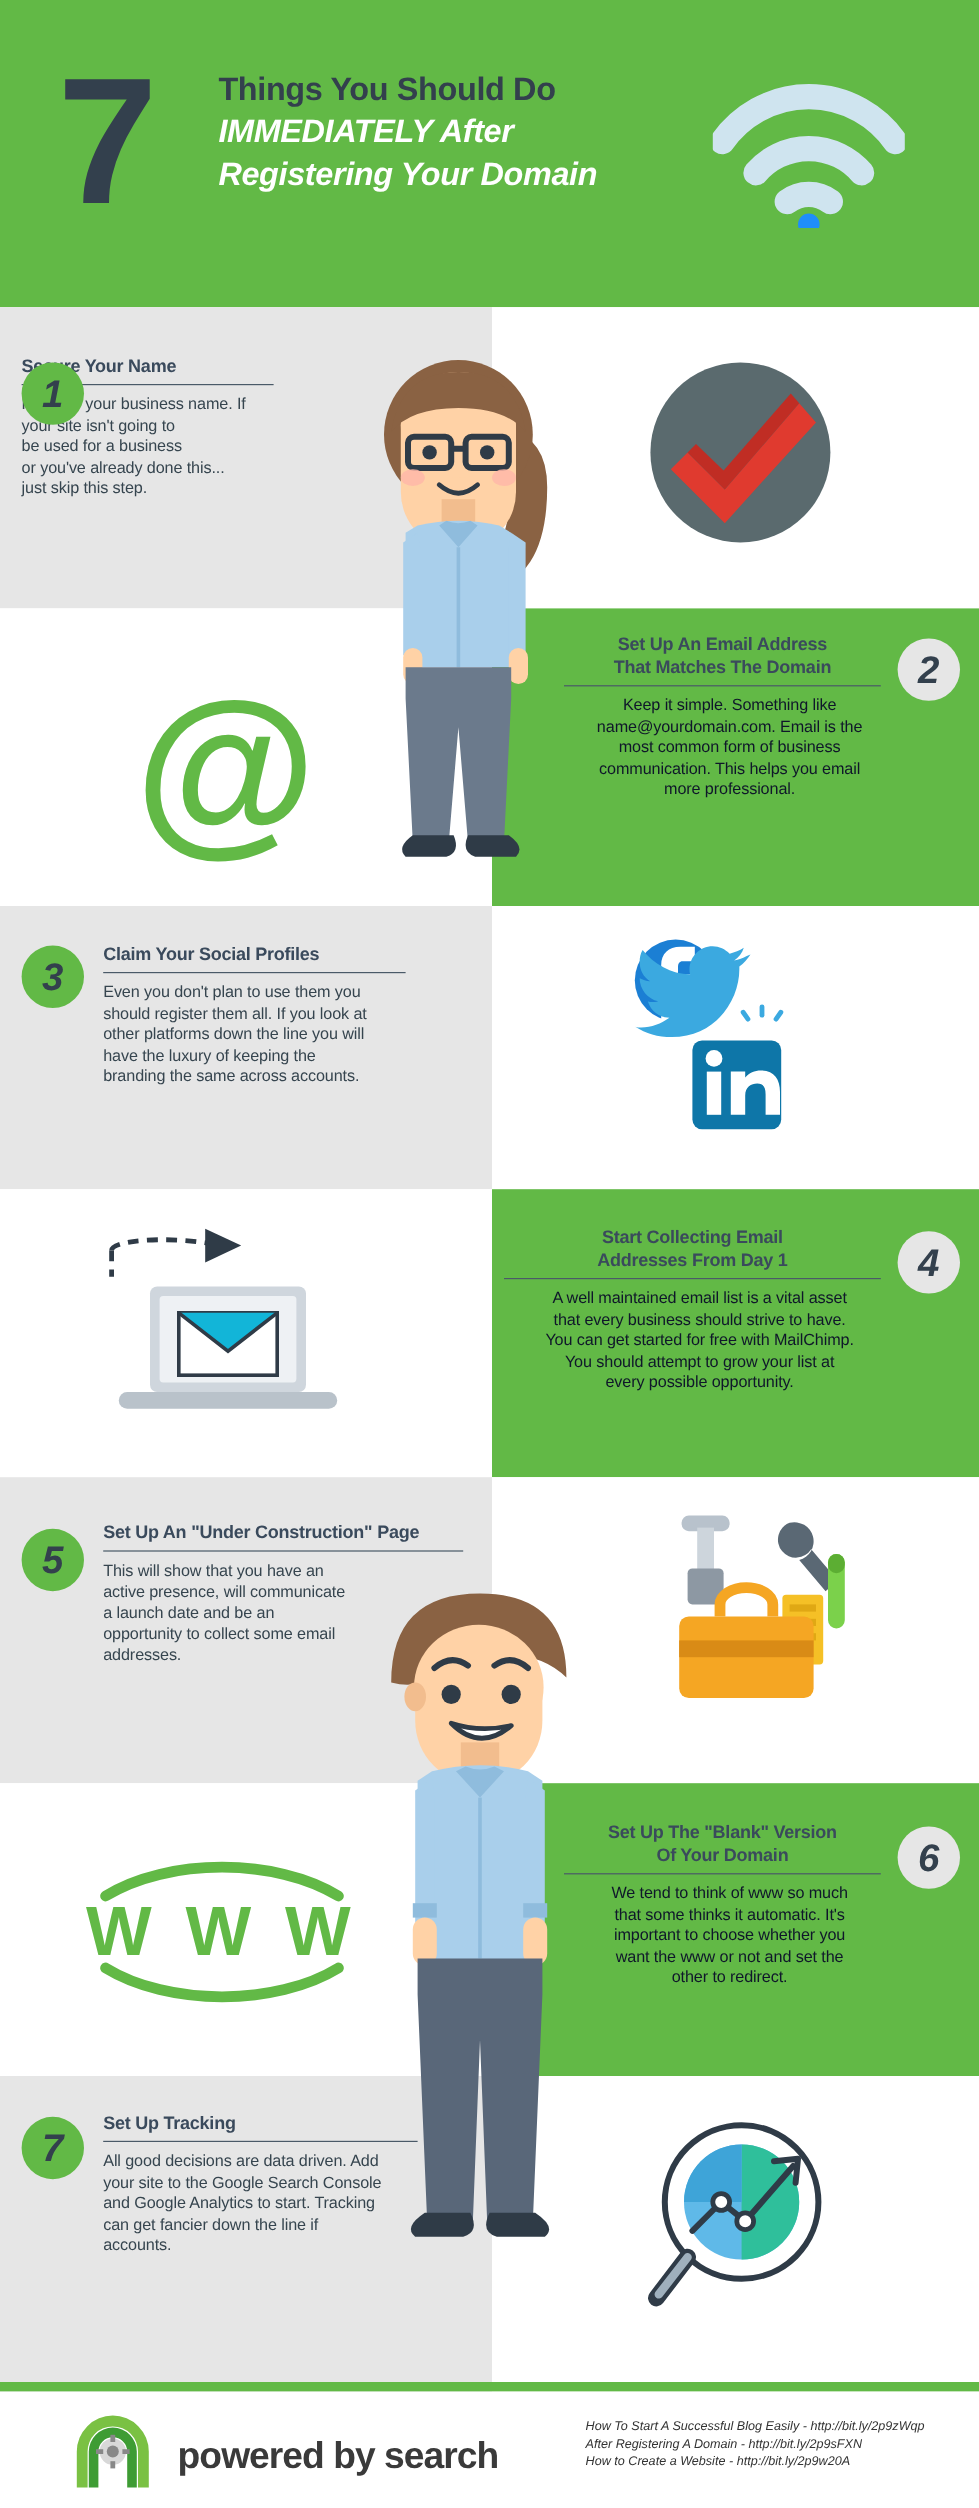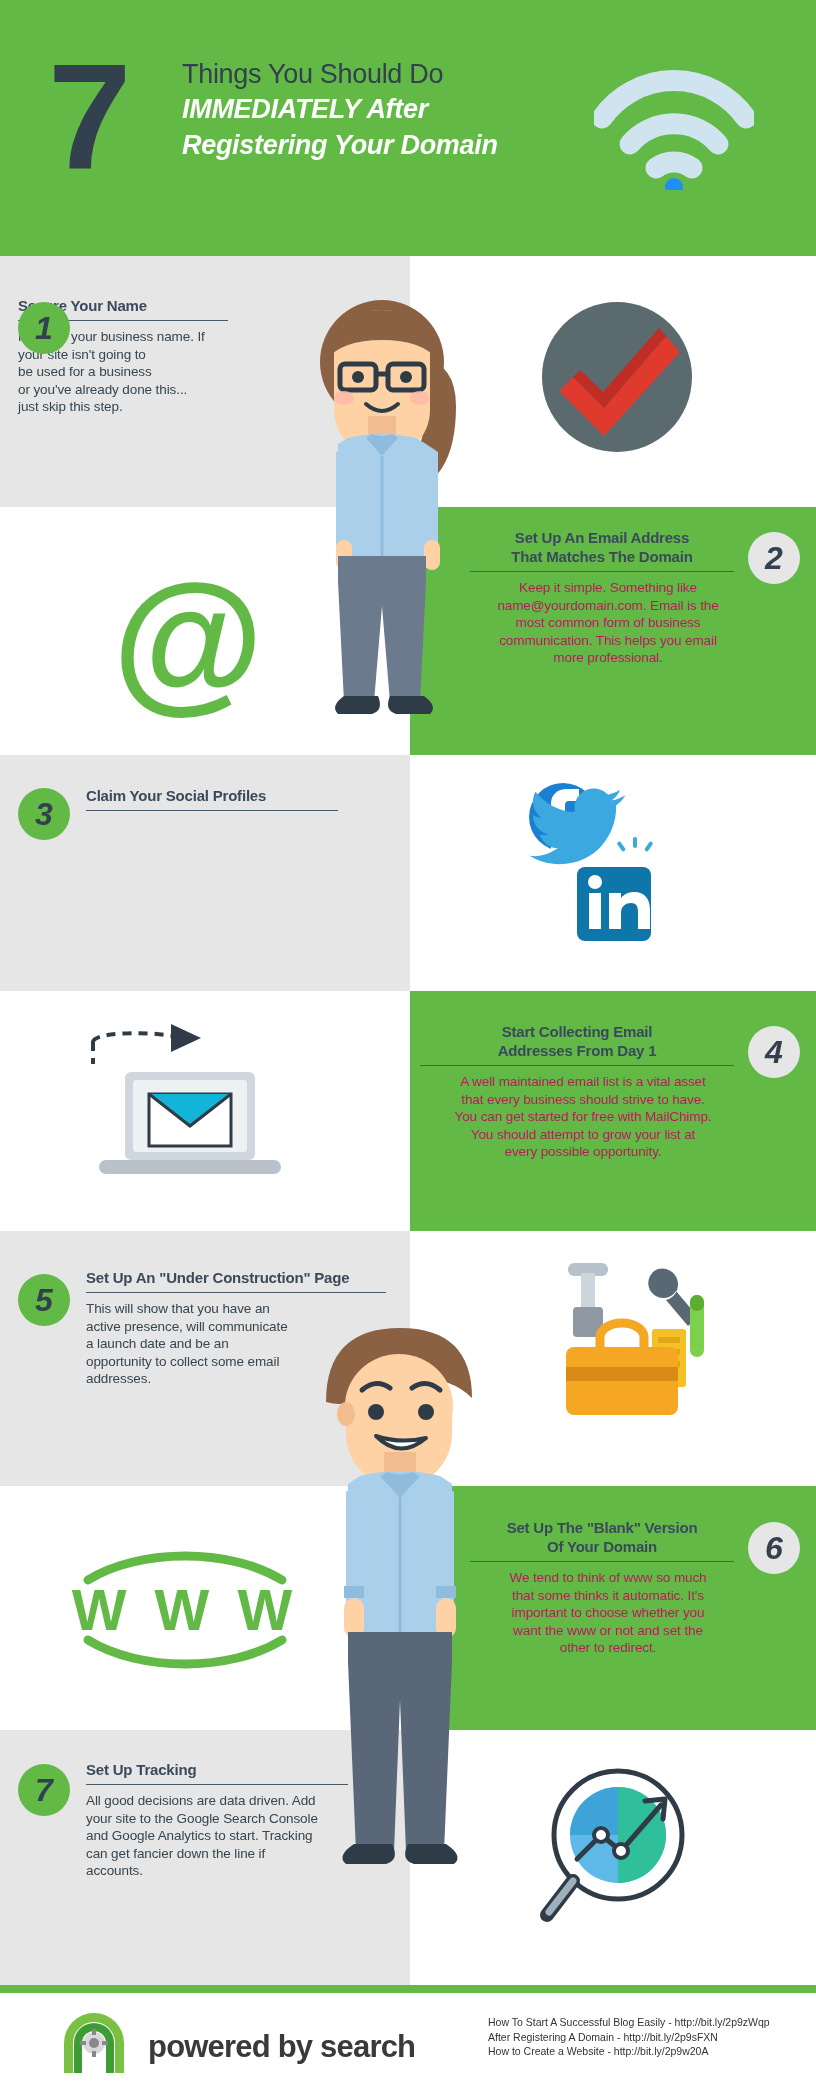--- a/index.html
+++ b/index.html
@@ -18,21 +18,21 @@
     background:#62b946;
   }
   .hdr-num {
     position:absolute; left:48px; top:42px;
     font-size:150px; line-height:150px; font-weight:bold;
     color:#33404d; font-family:"Liberation Sans", sans-serif;
     letter-spacing:-6px;
   }
   .hdr-lines { position:absolute; left:182px; top:58px; width:430px; }
   .hdr-l1 {
-    font-size:27px; font-weight:normal; color:#33404d; line-height:33px;
+    font-size:27px; font-weight:bold; color:#33404d; line-height:33px;
     letter-spacing:-0.3px;
   }
   .hdr-l2, .hdr-l3 {
     font-size:27px; font-weight:bold; font-style:italic; color:#ffffff;
     line-height:36px; letter-spacing:-0.3px;
   }
   .wifi { position:absolute; right:62px; top:40px; width:160px; height:150px; }
 
   
   .grey-left-part { position:absolute; left:0; width:410px; background:#e6e6e6; }
@@ -52,36 +52,37 @@
 
   .s-title {
     font-size:15px; font-weight:bold; color:#3a4a5c; line-height:19px;
     letter-spacing:-0.2px;
   }
   .s-rule { height:1px; background:#4a5a68; margin:5px 0 7px 0; }
   .s-body {
     font-size:13.5px; line-height:17.5px; color:#36454f;
     letter-spacing:-0.1px;
   }
-  .s-body.dark { color:#be185d;margin-left:12px; }
+  .s-body.dark { color:#0f172a;margin-left:12px; }
   .align-right { text-align:center; }
 
   
   .char { position:absolute; }
 
   
   .foot-rule { position:absolute; left:0; width:816px; height:8px; background:#62b946; }
   .footer { position:absolute; left:0; width:816px; background:#ffffff; }
   .pbs-logo-txt {
     position:absolute; font-size:31px; font-weight:bold; color:#3a3a3a;
     letter-spacing:-0.8px; line-height:31px;
   }
   .foot-links {
     position:absolute; font-size:10.5px; line-height:14.5px; color:#333333;
     font-family:"Liberation Sans", sans-serif;
+    font-style:italic;
   }
   .foot-links div { white-space:nowrap; }
 </style>
 </head>
 <body>
 
 <div class="page">
 
   <div class="header">
     <div class="hdr-num">7</div>
@@ -306,20 +307,27 @@
         <div>more professional.</div>
       </div>
     </div>
   </div>
 
   <div class="step" style="left:18px;top:786px;width:330px;">
     <div class="badge badge-green" style="left:0;top:2px;">3</div>
     <div style="margin-left:68px;width:252px;">
       <div class="s-title">Claim Your Social Profiles</div>
       <div class="s-rule"></div>
+      <div class="s-body">
+        <div>Even you don't plan to use them you</div>
+        <div>should register them all. If you look at</div>
+        <div>other platforms down the line you will</div>
+        <div>have the luxury of keeping the</div>
+        <div>branding the same across accounts.</div>
+      </div>
     </div>
   </div>
 
   <div class="step" style="left:420px;top:1022px;width:380px;">
     <div class="badge badge-grey" style="right:0;top:4px;left:auto;">4</div>
     <div style="margin-right:66px;">
       <div class="s-title align-right">
         <div>Start Collecting Email</div>
         <div>Addresses From Day 1</div>
       </div>

